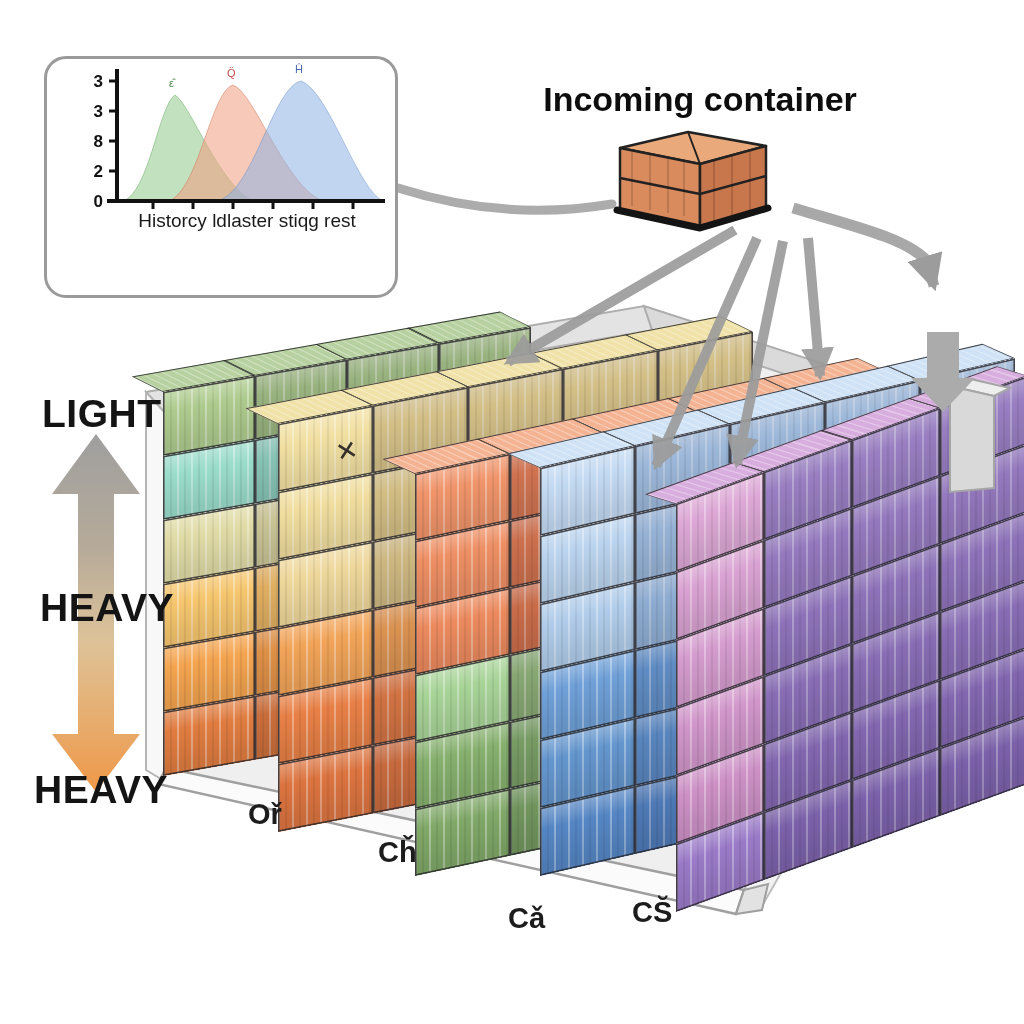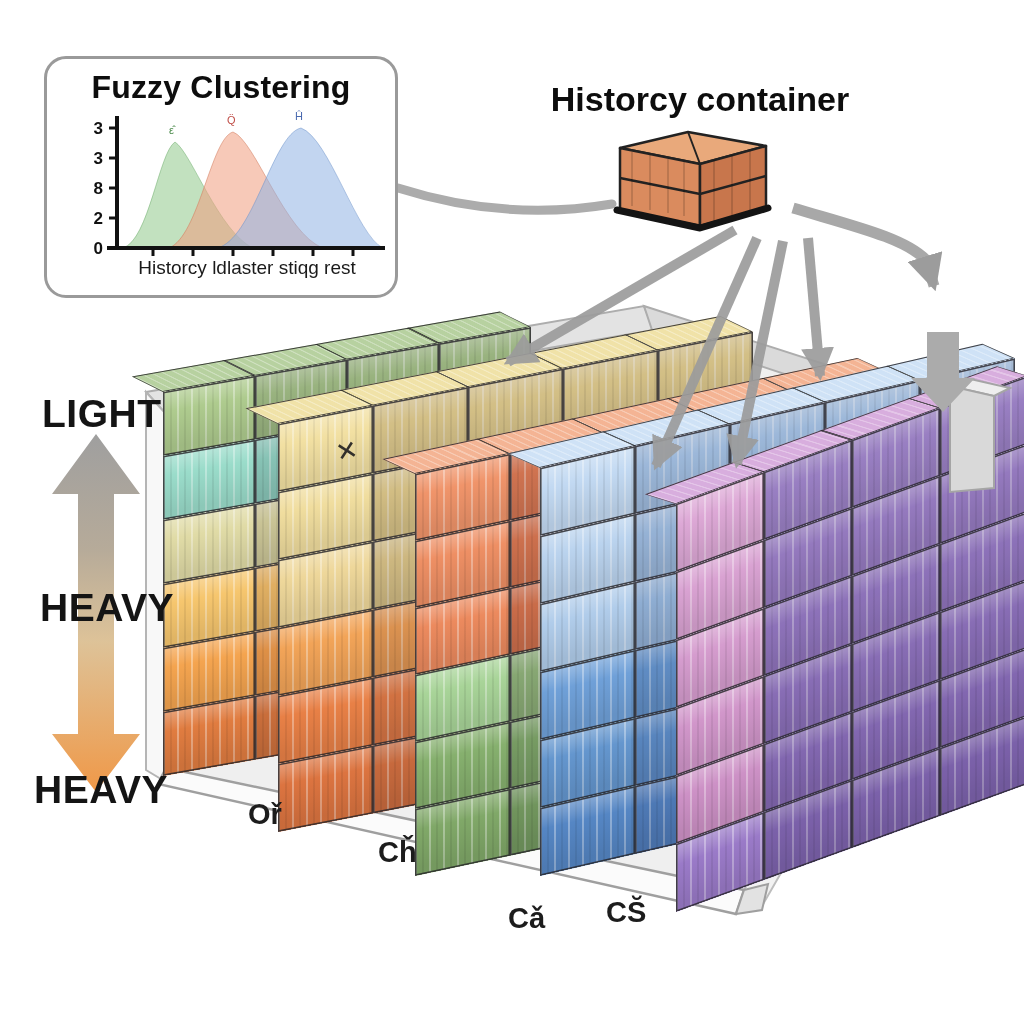--- a/index.html
+++ b/index.html
@@ -255,26 +255,25 @@
   </defs>
   <polygon points="46,0 90,60 64,60 64,300 90,300 46,358 2,300 28,300 28,60 2,60" fill="url(#wg)" opacity=".96"></polygon>
 </svg>
 <div class="abs scale-label" id="lbl-light">LIGHT</div>
 <div class="abs scale-label" id="lbl-heavy-mid">HEAVY</div>
 <div class="abs scale-label" id="lbl-heavy-bot">HEAVY</div>
 
 <div class="abs cluster-label" style="left:248px;top:798px">Oř</div>
 <div class="abs cluster-label" style="left:378px;top:836px">Cȟ</div>
 <div class="abs cluster-label" style="left:508px;top:902px">Cǎ</div>
-<div class="abs cluster-label" style="left:606px;top:896px">CS̆</div>
-
-<div id="incoming-label" class="abs">Historcy container</div>
+<div class="abs cluster-label" style="left:632px;top:896px">CS̆</div>
+
+<div id="incoming-label" class="abs">Incoming container</div>
 
 <div id="inset-box" class="abs">
-  <div id="inset-title">Fuzzy Clustering</div>
   <svg width="340" height="178" style="margin:2px 0 0 6px">
 
     <path d="M70,140 C96,132 106,44 122,34 C138,44 166,124 200,140 Z" fill="#8fc98a" fill-opacity=".55" stroke="#6fae6e" stroke-opacity=".5"></path>
     <path d="M116,140 C146,128 158,30 180,24 C202,32 232,126 270,140 Z" fill="#f09d7e" fill-opacity=".55" stroke="#d07a5c" stroke-opacity=".5"></path>
     <path d="M164,140 C200,132 220,26 248,20 C276,30 304,128 330,140 Z" fill="#8fb2e4" fill-opacity=".55" stroke="#6c92ca" stroke-opacity=".5"></path>
 
     <line x1="64" y1="8" x2="64" y2="140" stroke="#111" stroke-width="4"></line>
     <line x1="54" y1="140" x2="332" y2="140" stroke="#111" stroke-width="4"></line>
     <g stroke="#111" stroke-width="3">
       <line x1="56" y1="20" x2="64" y2="20"></line>

